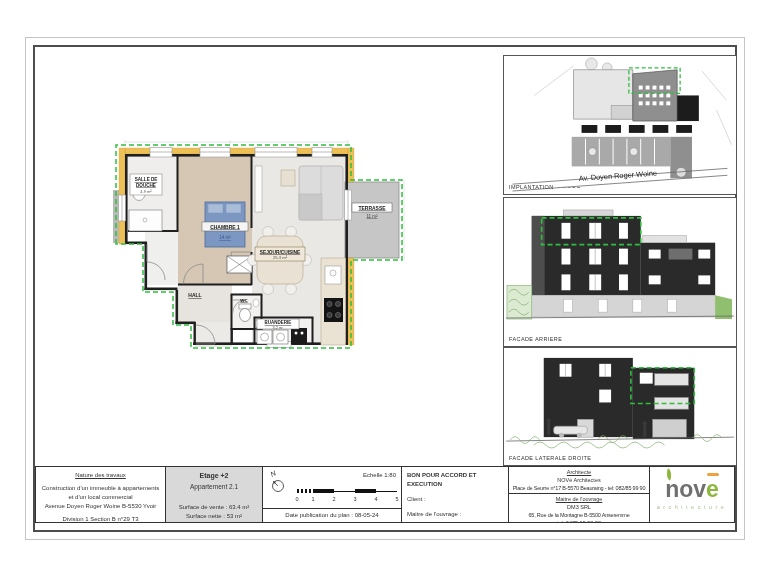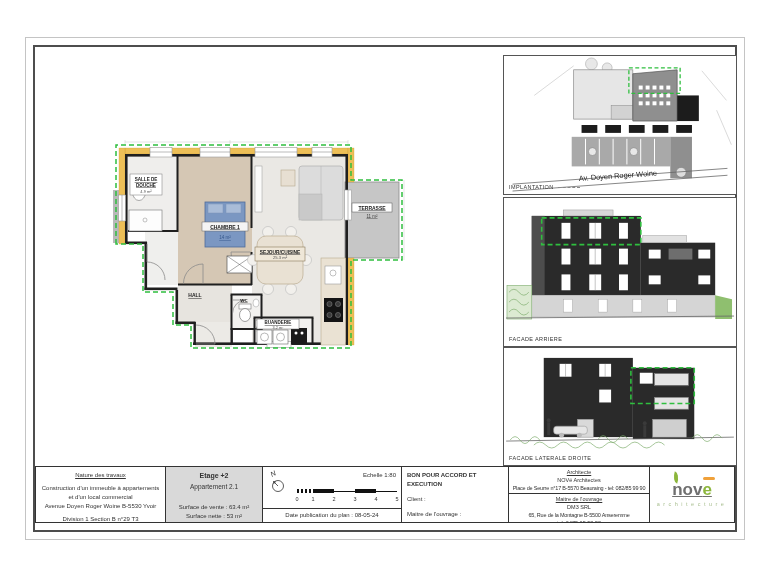--- a/index.html
+++ b/index.html
@@ -47,22 +47,22 @@
   .scalenums span{position:absolute;transform:translateX(-50%);}
   .c3-date{position:absolute;left:0;right:0;bottom:0;height:13px;border-top:1px solid #333;
            font-size:6px;display:flex;align-items:center;justify-content:center;}
   .c4 .t{font-weight:bold;font-size:6px;margin-bottom:5px;}
   .c4 .row{margin-top:6px;}
   .c5 .half{padding:2px 2px;box-sizing:border-box;font-size:5.5px;line-height:1.45;}
   .c5 .half.top{border-bottom:1px solid #333;height:27px;}
   .c5 .addr{white-space:nowrap;letter-spacing:-0.2px;}
 
   
-  .logo-word{position:relative;font-size:17px;font-weight:bold;color:#6f6f6f;line-height:1;
-             letter-spacing:0px;text-decoration:underline;}
+  .logo-word{position:relative;font-size:23px;font-weight:bold;color:#6f6f6f;line-height:1;
+             letter-spacing:0px;}
   .logo-e{position:relative;color:#8cb63c;}
   .logo-macron{position:absolute;left:1px;top:-3px;width:12px;height:3.5px;background:#f0a13a;border-radius:2px;}
   .logo-leaf{position:absolute;left:1px;top:-9px;width:6px;height:11px;background:#8cb63c;
              border-radius:0 100% 0 100%;transform:rotate(18deg);}
   .logo-sub{font-size:5.5px;letter-spacing:3.5px;color:#a9bf90;margin-top:2px;}
 
   svg text{font-family:"Liberation Sans", sans-serif;}
 </style>
 </head>
 <body>

